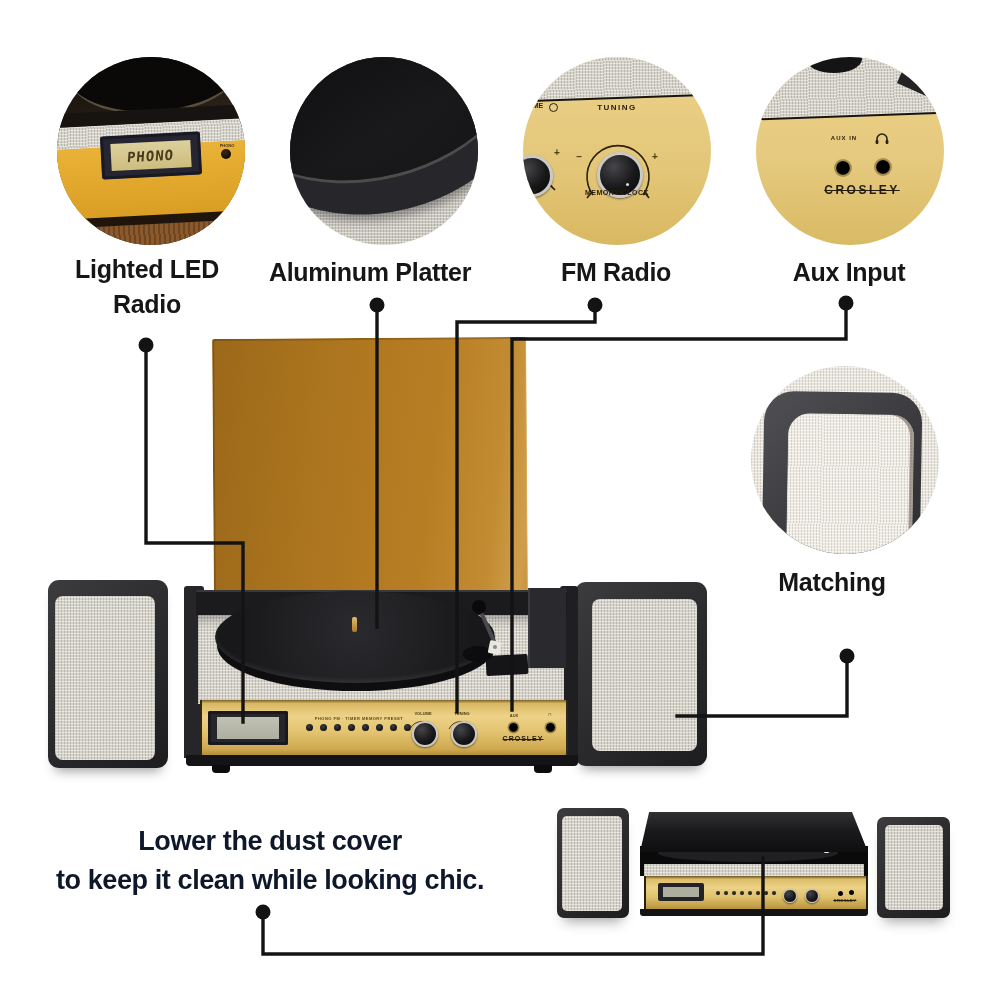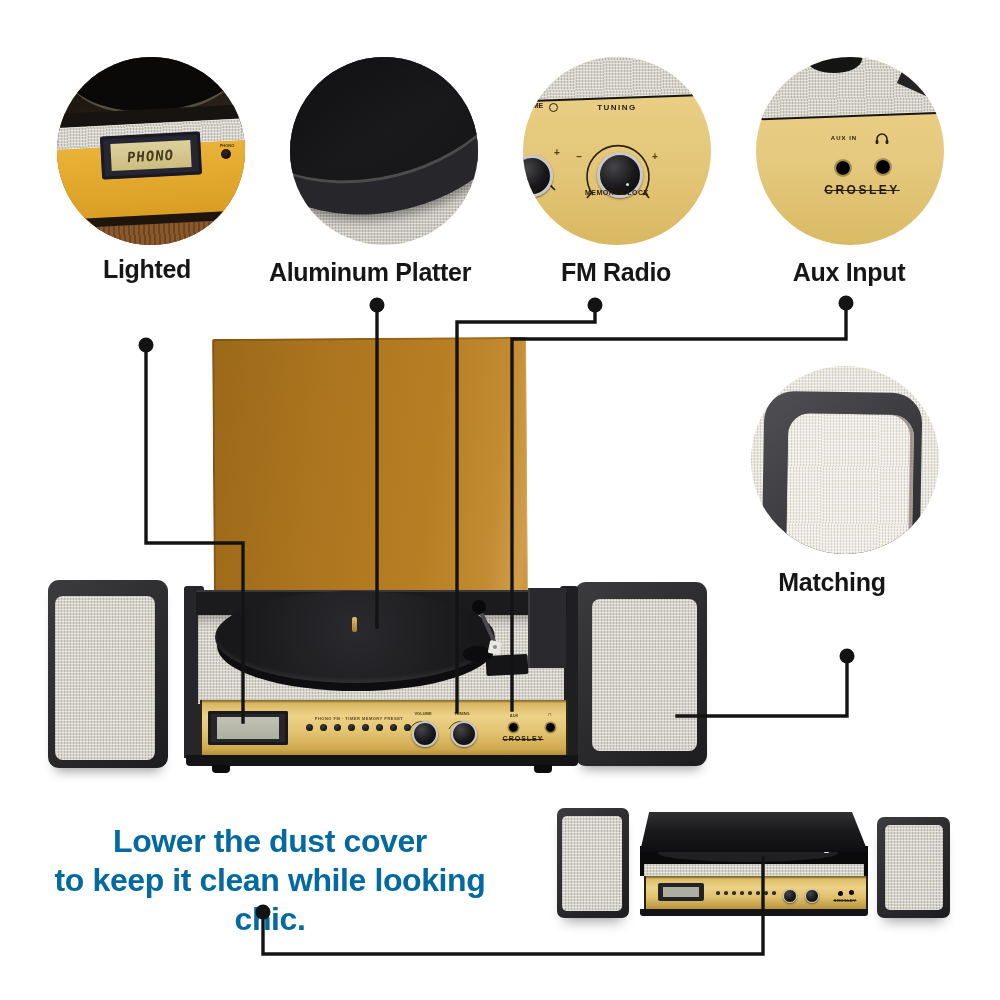--- a/index.html
+++ b/index.html
@@ -14,22 +14,22 @@
       repeating-linear-gradient(0deg, rgba(255,255,255,.45) 0 1px, rgba(0,0,0,0) 1px 3px),
       repeating-linear-gradient(90deg, rgba(110,105,95,.28) 0 1px, rgba(0,0,0,0) 1px 3px);}
   .linen-light{background-color:#e9e6de;
     background-image:
       repeating-linear-gradient(0deg, rgba(255,255,255,.5) 0 1px, rgba(0,0,0,0) 1px 3px),
       repeating-linear-gradient(90deg, rgba(120,112,100,.22) 0 1px, rgba(0,0,0,0) 1px 3px);}
   .goldgrain{background-image:repeating-linear-gradient(90deg, rgba(120,70,0,.10) 0 1px, rgba(0,0,0,0) 1px 4px);}
   
   .feat-label{position:absolute;width:240px;text-align:center;font-weight:bold;font-size:25px;
               line-height:35px;letter-spacing:-.3px;color:#161616;}
-  .caption{position:absolute;width:480px;text-align:center;font-weight:bold;font-size:32px;
-           line-height:39px;letter-spacing:-.4px;color:#0369a1;}
+  .caption{position:absolute;width:480px;text-align:center;font-weight:bold;font-size:27px;
+           line-height:39px;letter-spacing:-.4px;color:#0f172a;}
   
   .knob{position:absolute;border-radius:50%;background:radial-gradient(circle at 35% 30%, #46464a 0%, #18181a 55%, #060607 100%);
         border:2px solid #c9c9c9;box-shadow:0 1px 2px rgba(0,0,0,.5);}
   .jack{position:absolute;border-radius:50%;background:radial-gradient(circle at 50% 45%, #000 55%, #3c3c3c 100%);}
   .tinytxt{position:absolute;font-weight:bold;color:#4c3c14;text-align:center;}
   .logo{font-weight:bold;color:#241d0e;text-decoration:line-through;white-space:nowrap;}
   .btn-dot{width:7px;height:7px;border-radius:50%;background:radial-gradient(circle at 40% 35%, #3c3c3e, #121214 70%);}
   .spk-frame{position:absolute;background:linear-gradient(135deg,#3c3c3f 0%,#2a2a2d 55%,#1d1d1f 100%);
              box-shadow:0 10px 12px -7px rgba(0,0,0,.38);}
   .seg{font-family:"DejaVu Sans Mono",monospace;}
@@ -110,21 +110,22 @@
   </div>
 
   <div class="circle linen-light" style="left:751px;top:366px;">
     <div class="abs" style="left:12px;top:26px;width:158px;height:180px;border-radius:30px;
          background:linear-gradient(135deg,#505054 0%,#3a3a3e 55%,#2c2c2f 100%);transform:rotate(1deg);"></div>
     <div class="abs linen-light" style="left:36px;top:48px;width:126px;height:162px;border-radius:22px;
          background-color:#efece4;box-shadow:inset -4px 0 0 rgba(105,85,78,.55);transform:rotate(1deg);"></div>
   </div>
 
   <div class="feat-label" style="left:27px;top:252px;">
-    <div>Lighted</div>
+    <div>Lighted LED</div>
+    <div>Radio</div>
   </div>
   <div class="feat-label" style="left:250px;top:255px;">
     <div>Aluminum Platter</div>
   </div>
   <div class="feat-label" style="left:496px;top:255px;">
     <div>FM Radio</div>
   </div>
   <div class="feat-label" style="left:729px;top:255px;">
     <div>Aux Input</div>
   </div>

